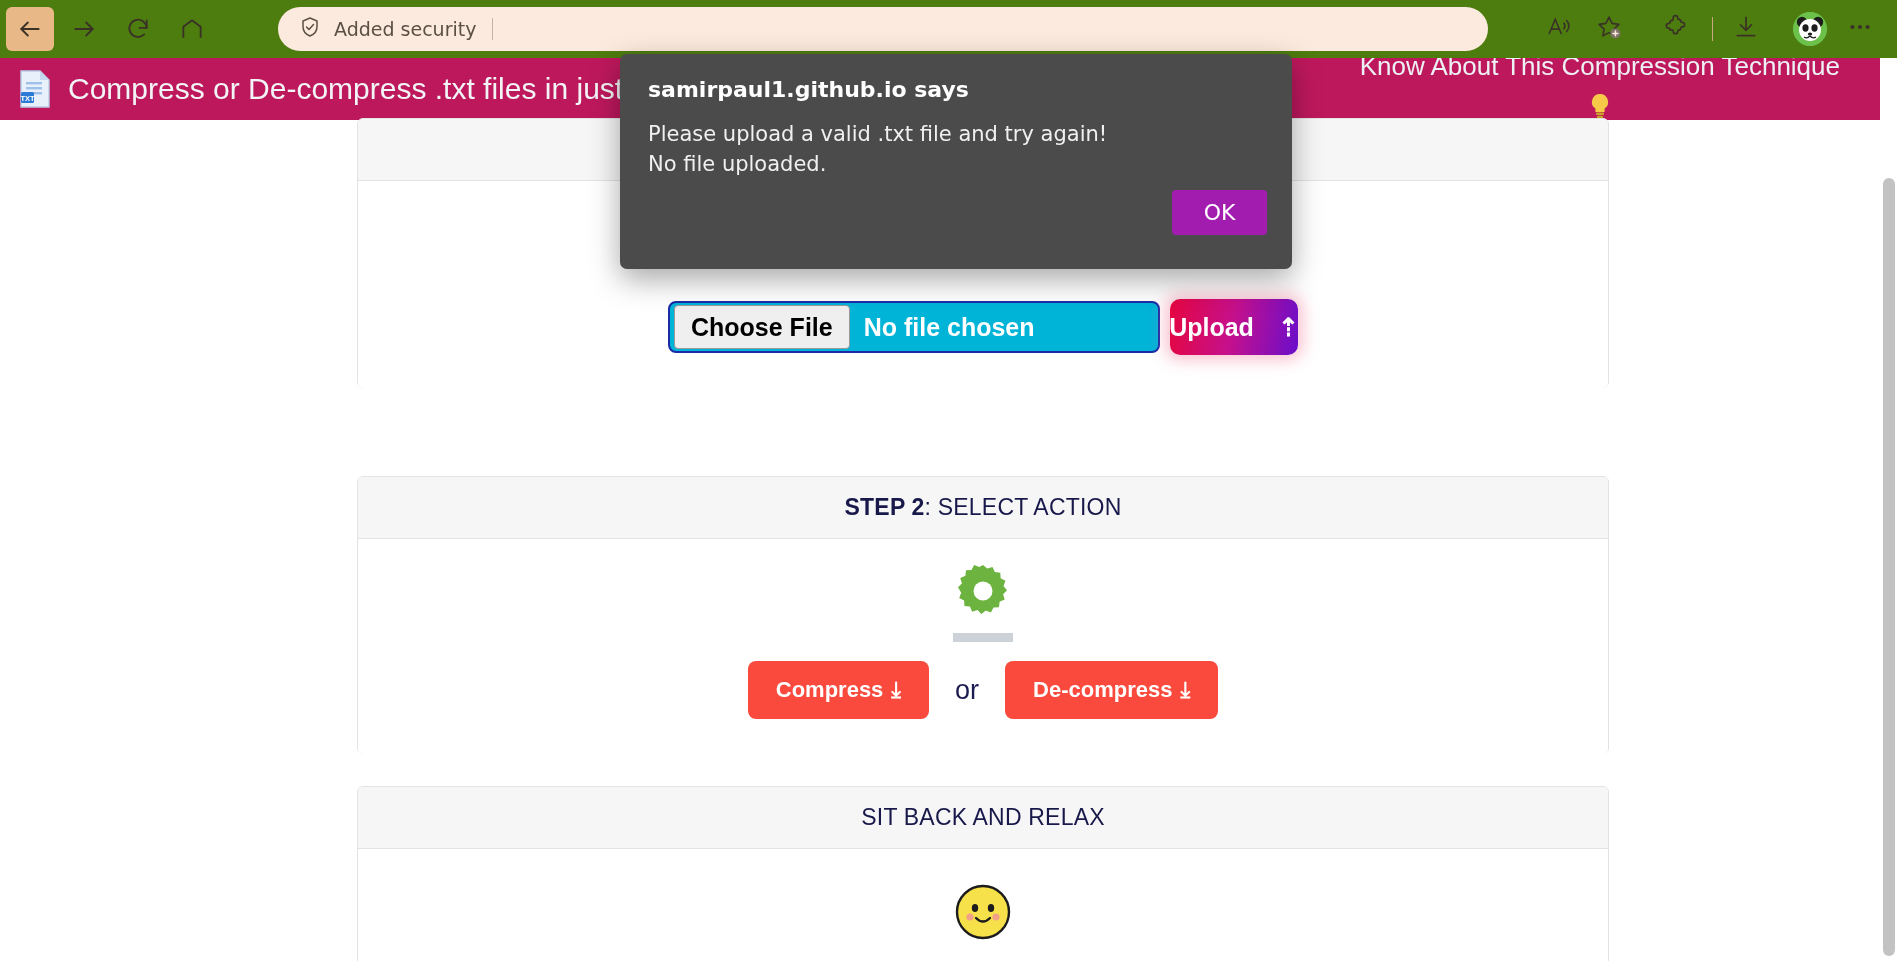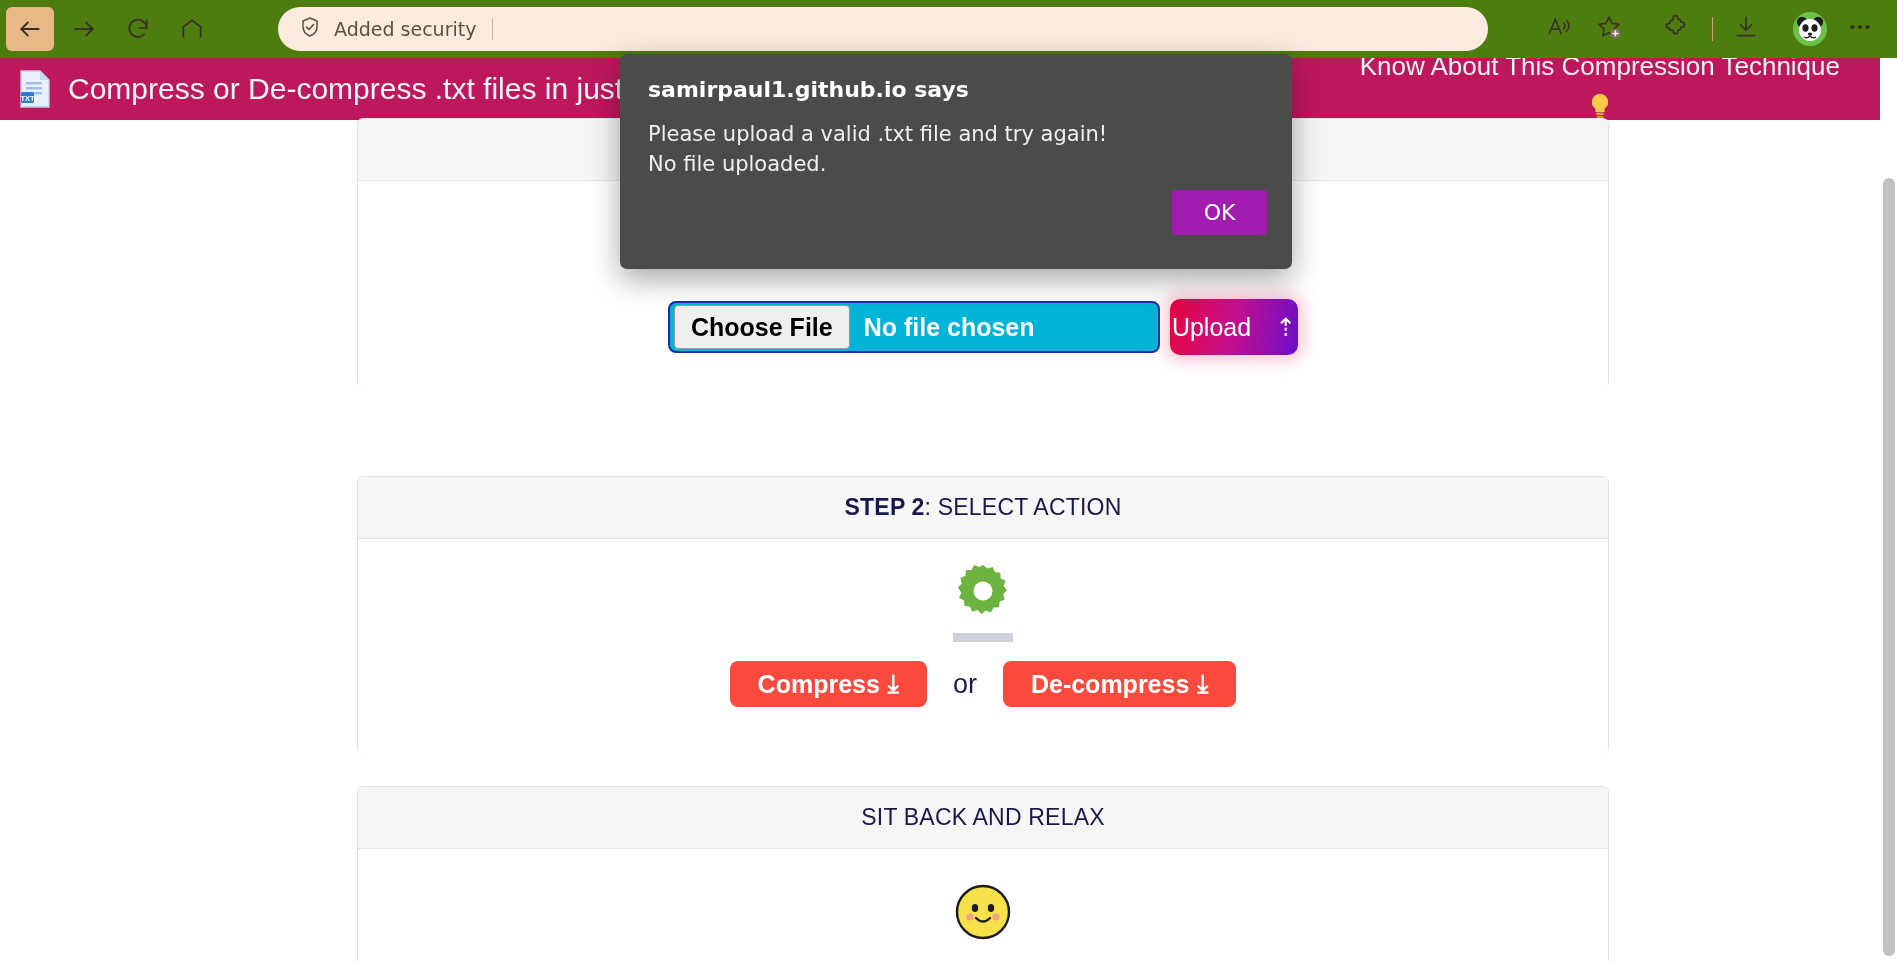--- a/index.html
+++ b/index.html
@@ -155,21 +155,21 @@
     margin-left: 10px;
     font-size: 25px; font-weight: 700; color: #ffffff;
     font-family: "Liberation Sans", sans-serif;
   }
   #upload-btn {
     width: 128px; height: 56px;
     border-radius: 10px;
     background: linear-gradient(100deg, #e5063f 0%, #c6108b 48%, #6a0ecb 100%);
     box-shadow: 0 0 16px 5px rgba(240,120,150,.45);
     display: flex; align-items: center; justify-content: center;
-    color: #fff; font-size: 25px; font-weight: 400;
+    color: #fff; font-size: 25px; font-weight: 700;
     font-family: "Liberation Sans", sans-serif;
     gap: 16px;
   }
 
   #file-deco-icon {
     position: absolute; top: 6px; left: 50%; transform: translateX(-50%);
     width: 74px; height: 72px;
   }
 
   
@@ -178,24 +178,24 @@
   #gear-wrap {
     position: absolute; top: 22px; left: 50%; transform: translateX(-50%);
     width: 72px; display: flex; flex-direction: column; align-items: center;
   }
   #gear-shadow { width: 60px; height: 9px; background: #ccd2d8; margin-top: 8px; }
   #action-row {
     position: absolute; left: 0; right: 0; top: 122px;
     display: flex; justify-content: center; align-items: center; gap: 0px;
   }
   .action-btn {
-    height: 46px; padding: 12px 28px;
+    height: 58px; padding: 12px 28px;
     background: #f94a3d;
     border-radius: 8px;
-    color: #fff; font-size: 25px; font-weight: 700;
+    color: #fff; font-size: 22px; font-weight: 700;
     display: flex; align-items: center; justify-content: center; gap: 8px;
     font-family: "Liberation Sans", sans-serif;
   }
   #or-text {
     font-size: 27px; color: #1b1b4f; margin: 0 26px;
     font-family: "Liberation Sans", sans-serif;
   }
 
   
   #card-step3 { top: 728px; height: 300px; }

